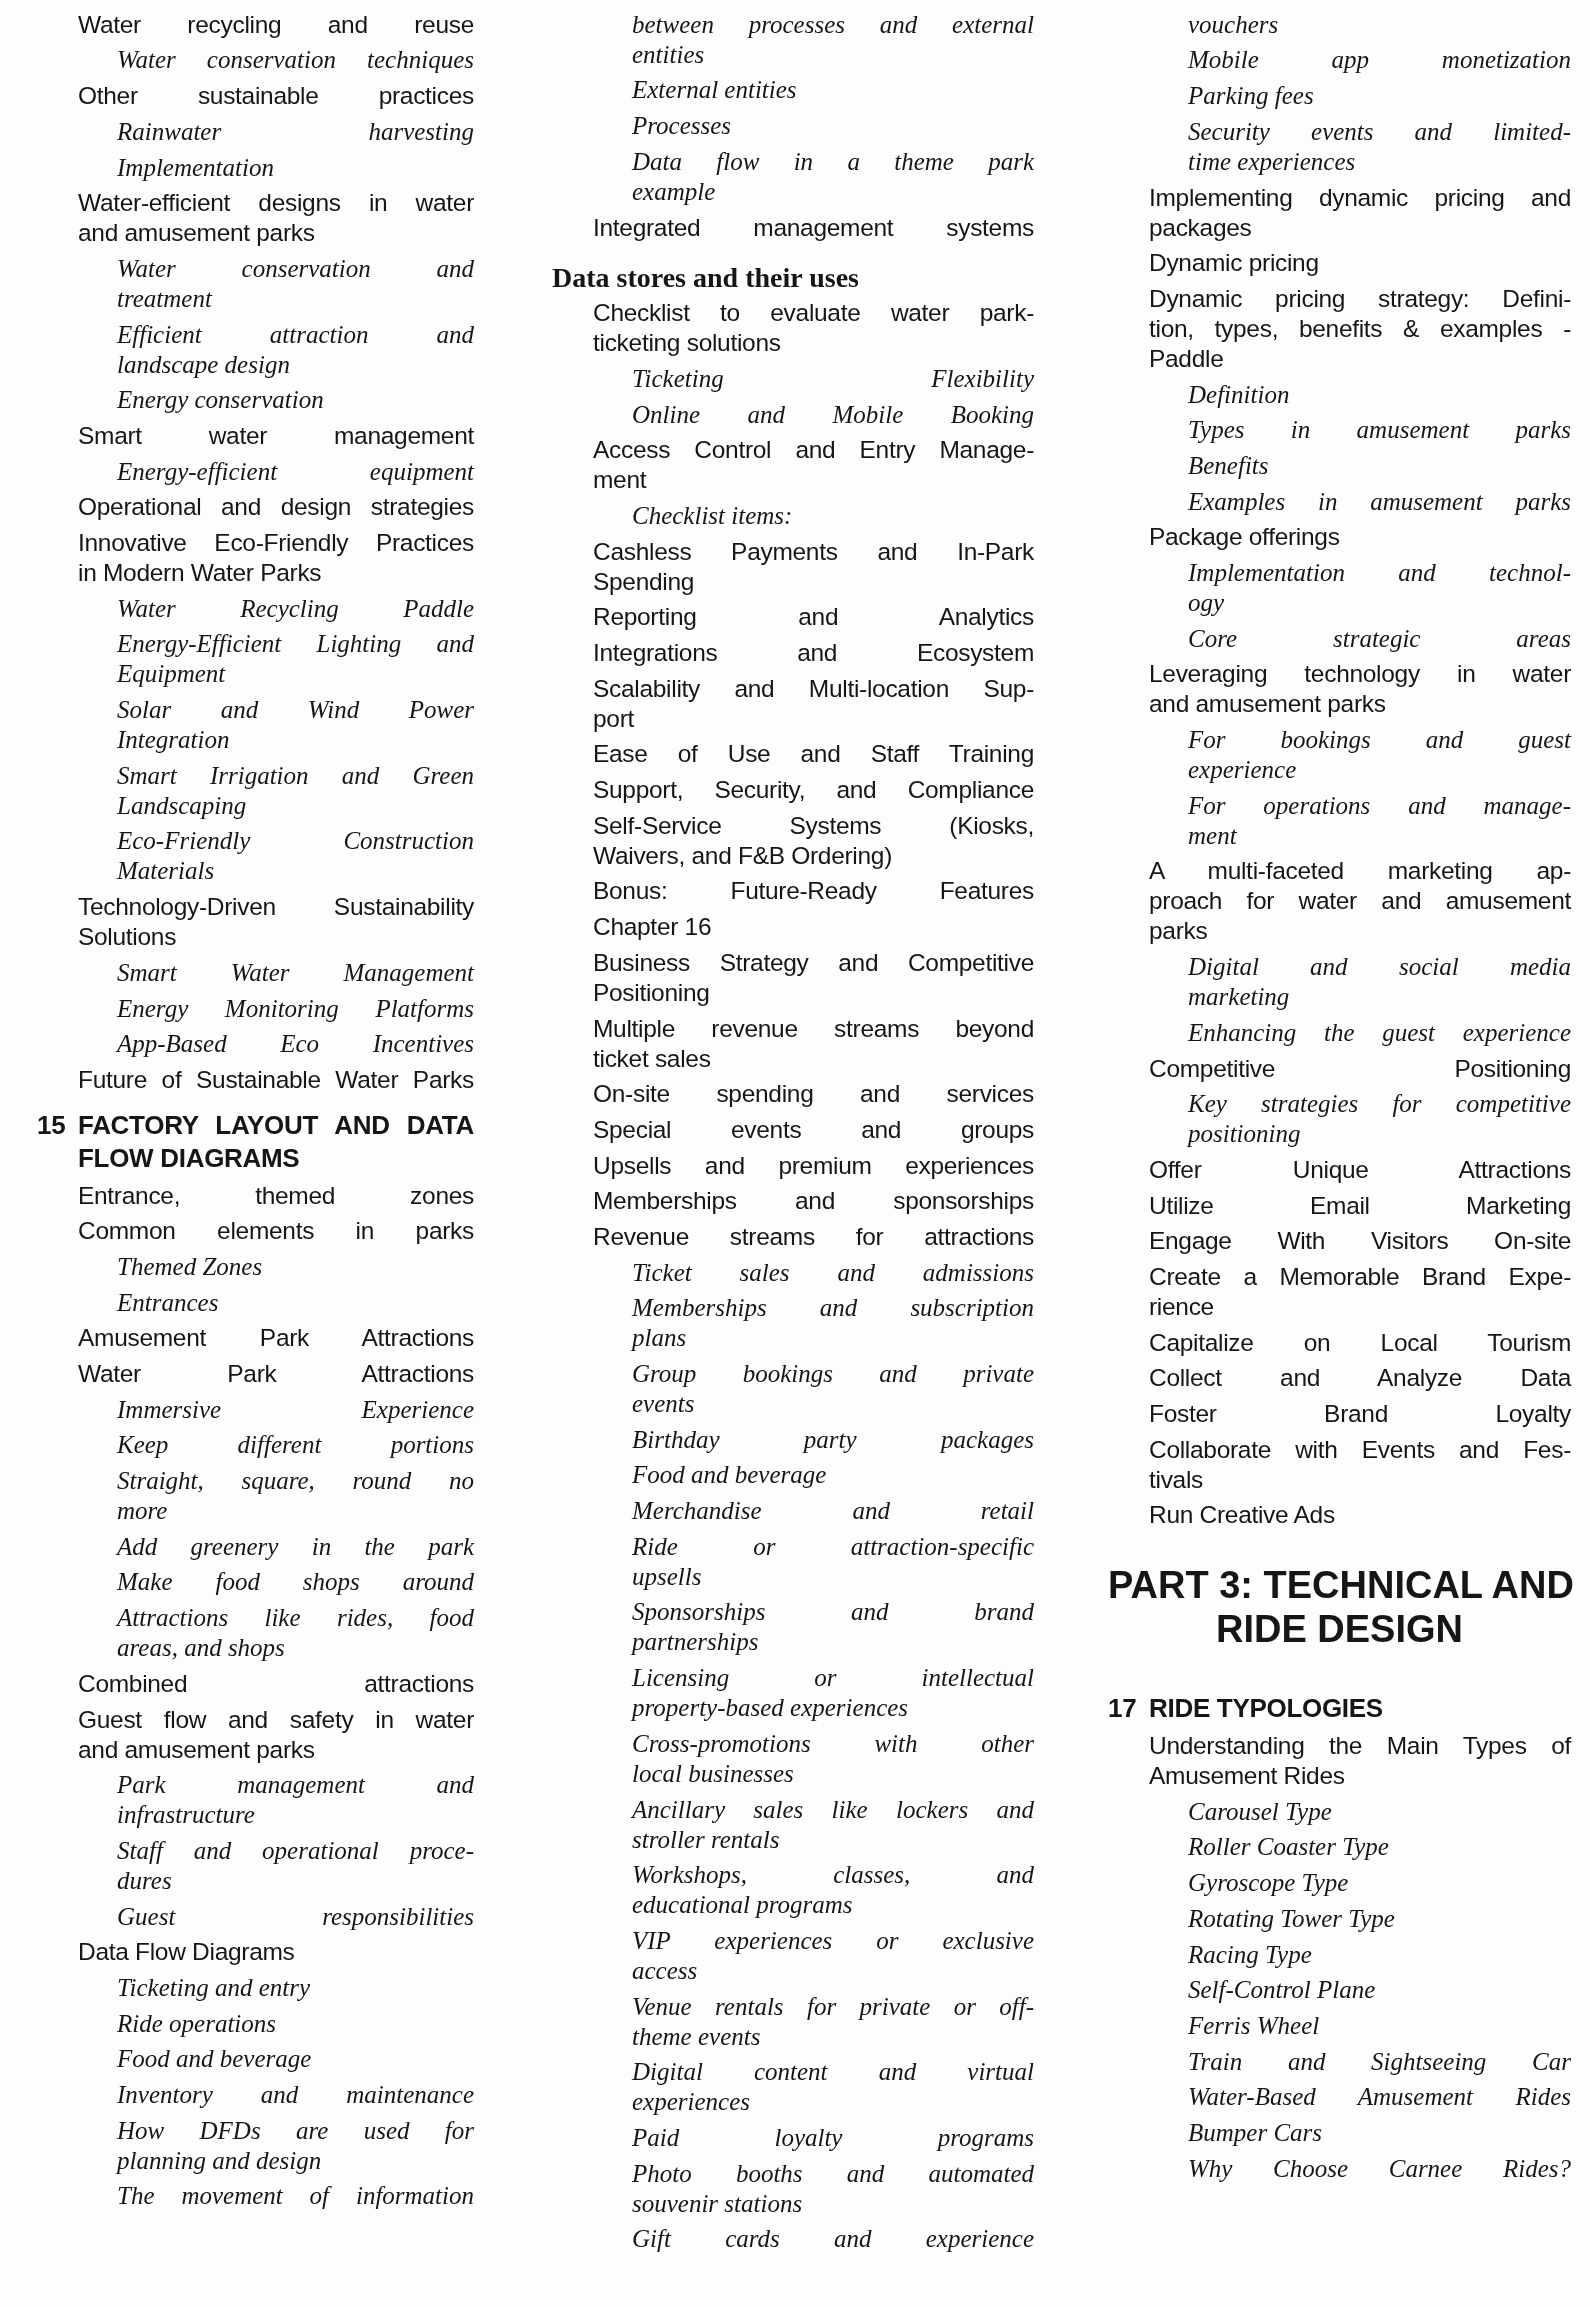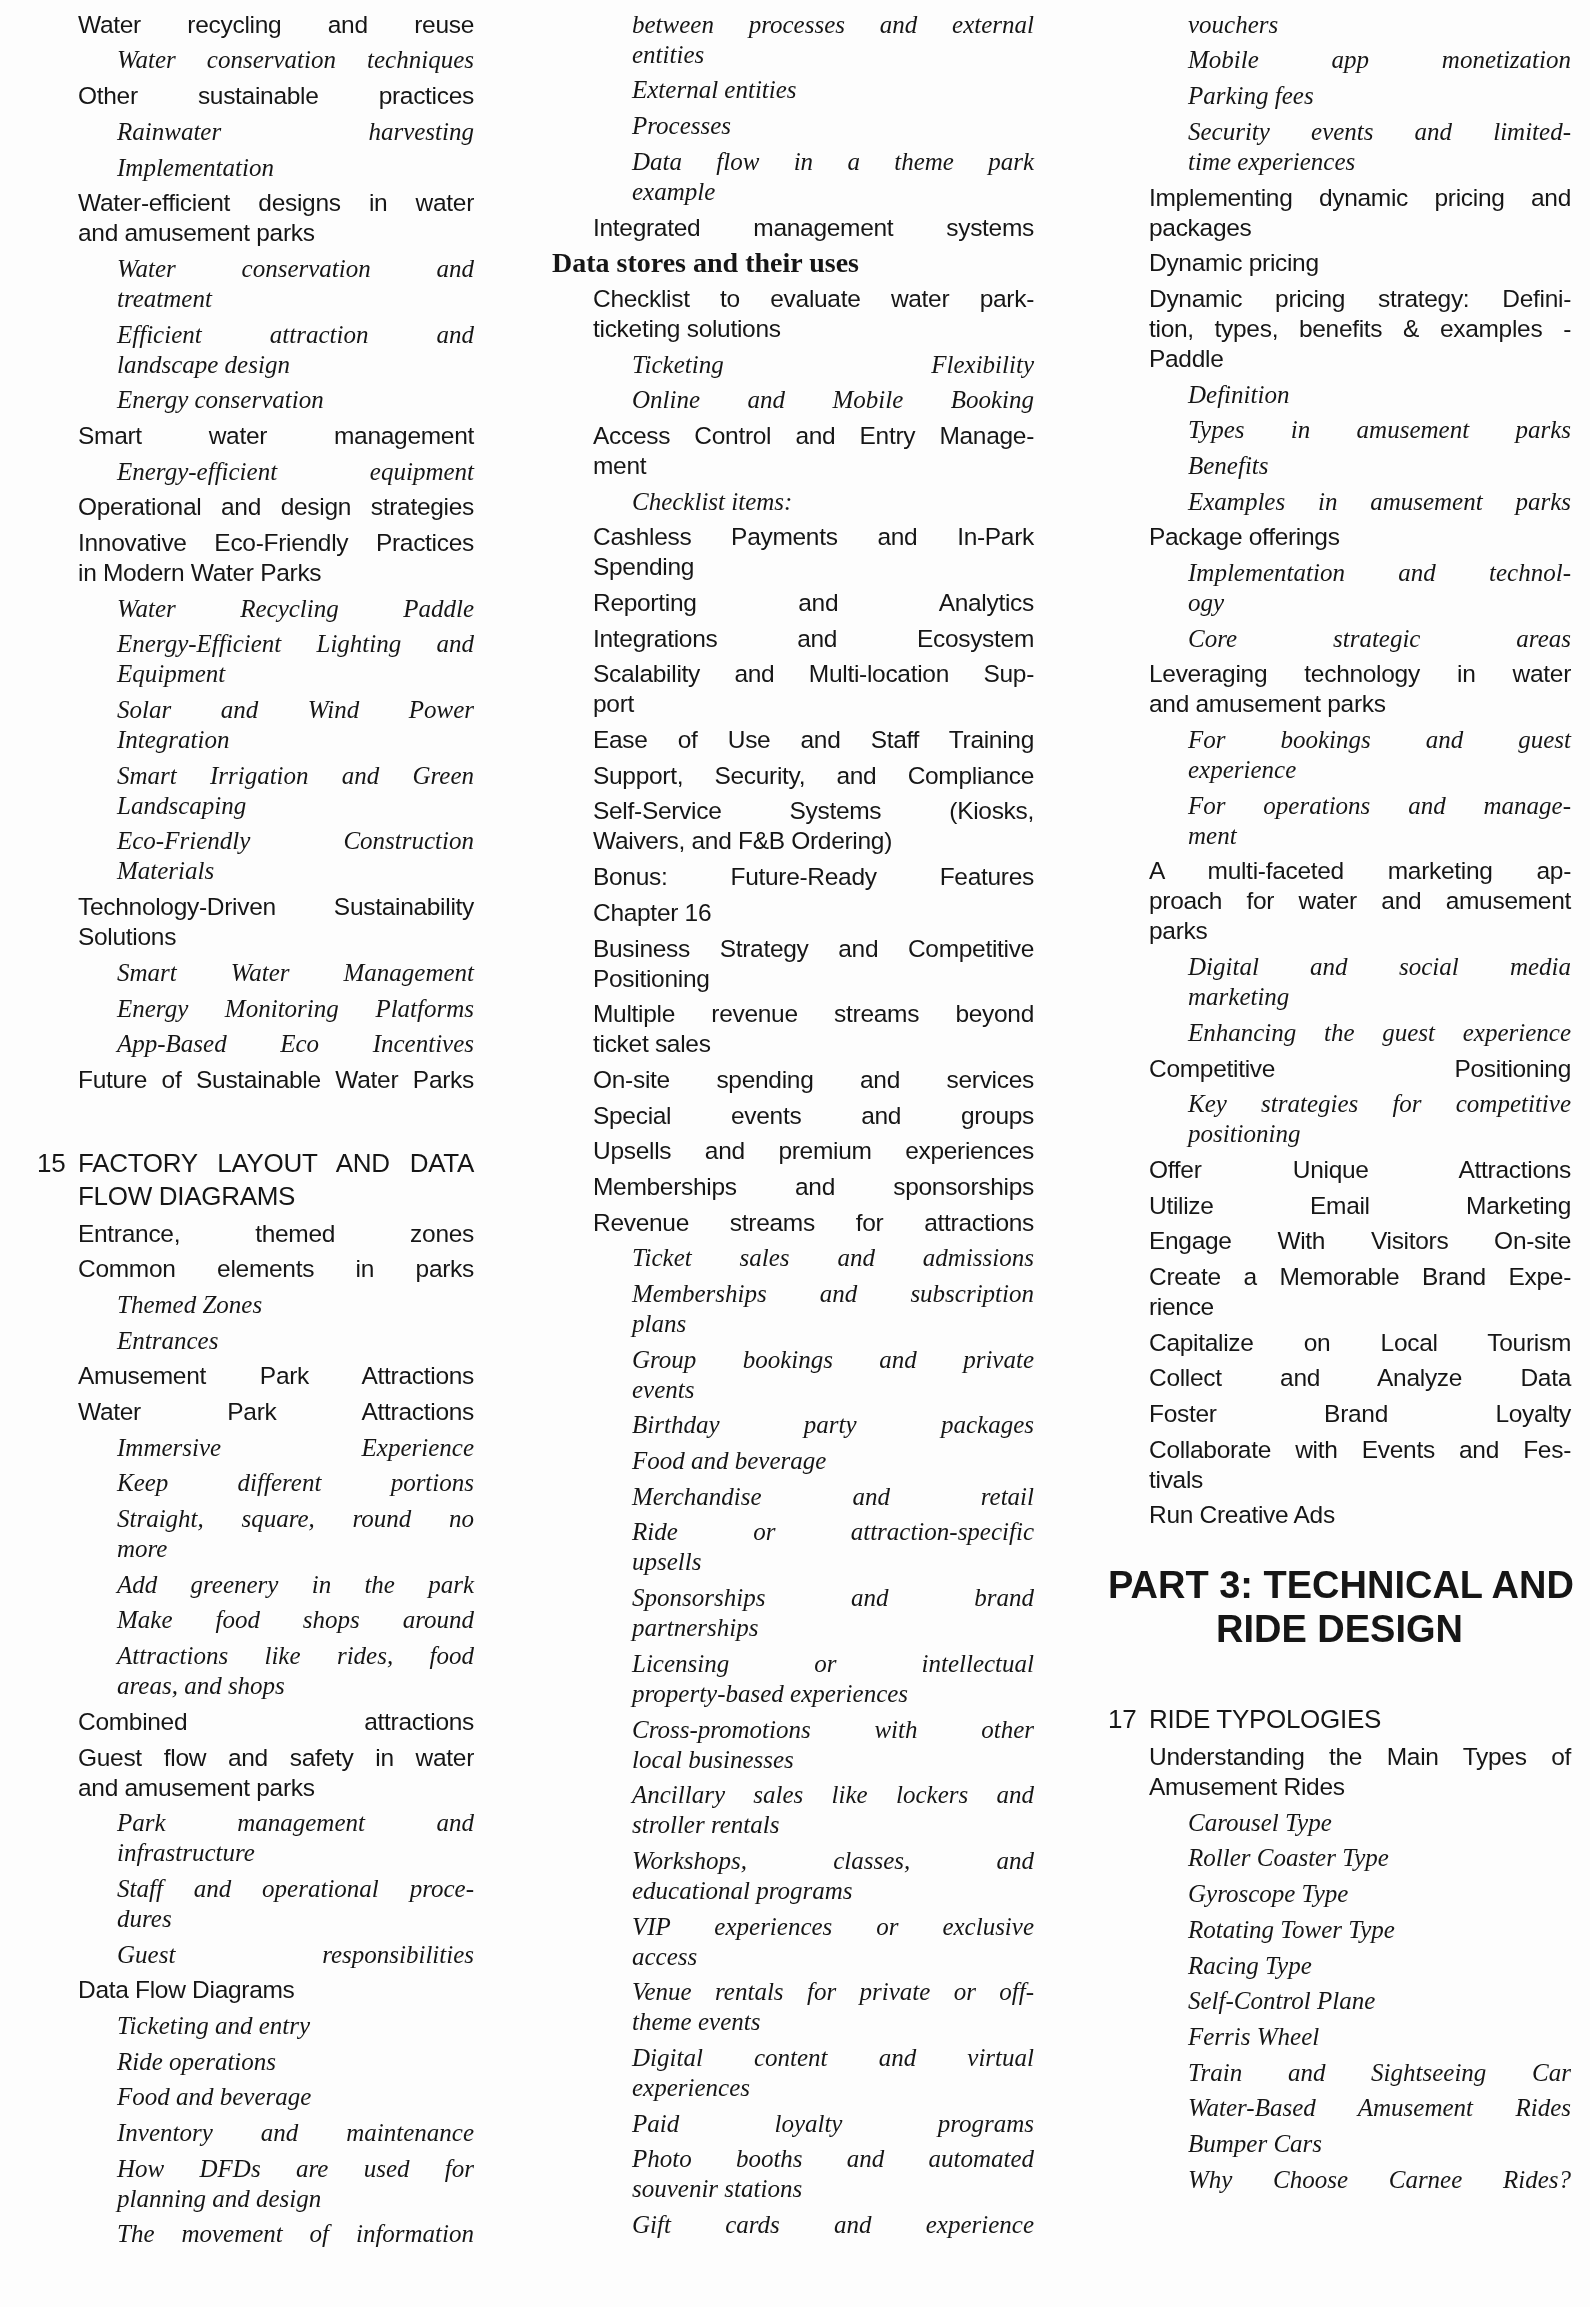--- a/index.html
+++ b/index.html
@@ -33,36 +33,36 @@
     text-align-last:justify;
   }
   .entry.sub{
     font-family:"Liberation Serif",serif;
     font-style:italic;
     font-size:25px;
     letter-spacing:0;
     padding-left:80px;
   }
   .entry.chapter{
-    font-weight:normal;
+    font-weight:bold;
     font-size:26px;
     line-height:33px;
-    margin-top:52px;
+    margin-top:14px;
   }
   .entry.chapter .num{
     position:absolute;
     left:0;top:0;
   }
   .entry.section{
     font-family:"Liberation Serif",serif;
     font-weight:bold;
     font-size:28px;
     letter-spacing:0;
     padding-left:0;
-    margin-top:5px;
+    margin-top:20px;
   }
   .entry.part{
     font-weight:bold;
     font-size:38px;
     line-height:44px;
     letter-spacing:0;
     padding-left:0;
     margin-top:33px;
     margin-bottom:41px;
   }

